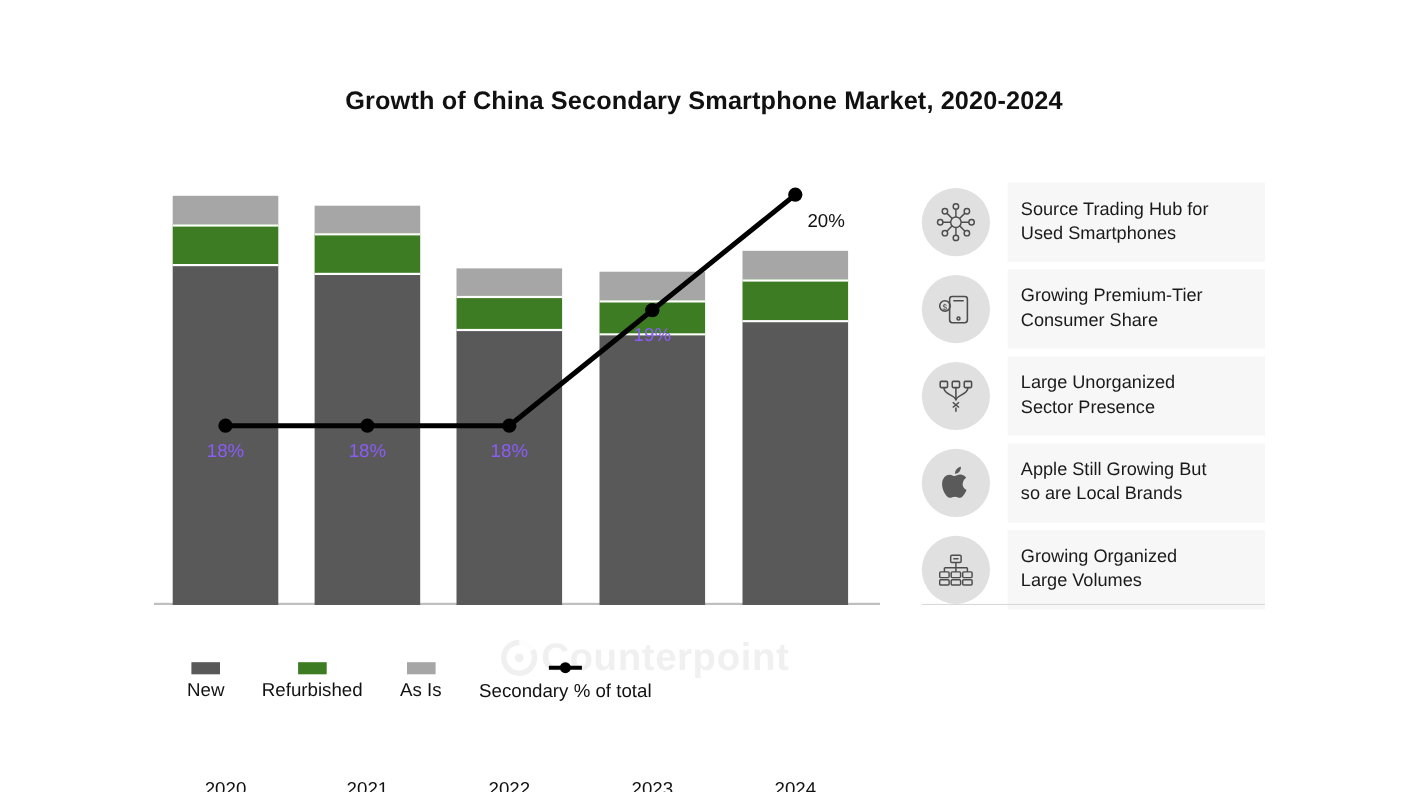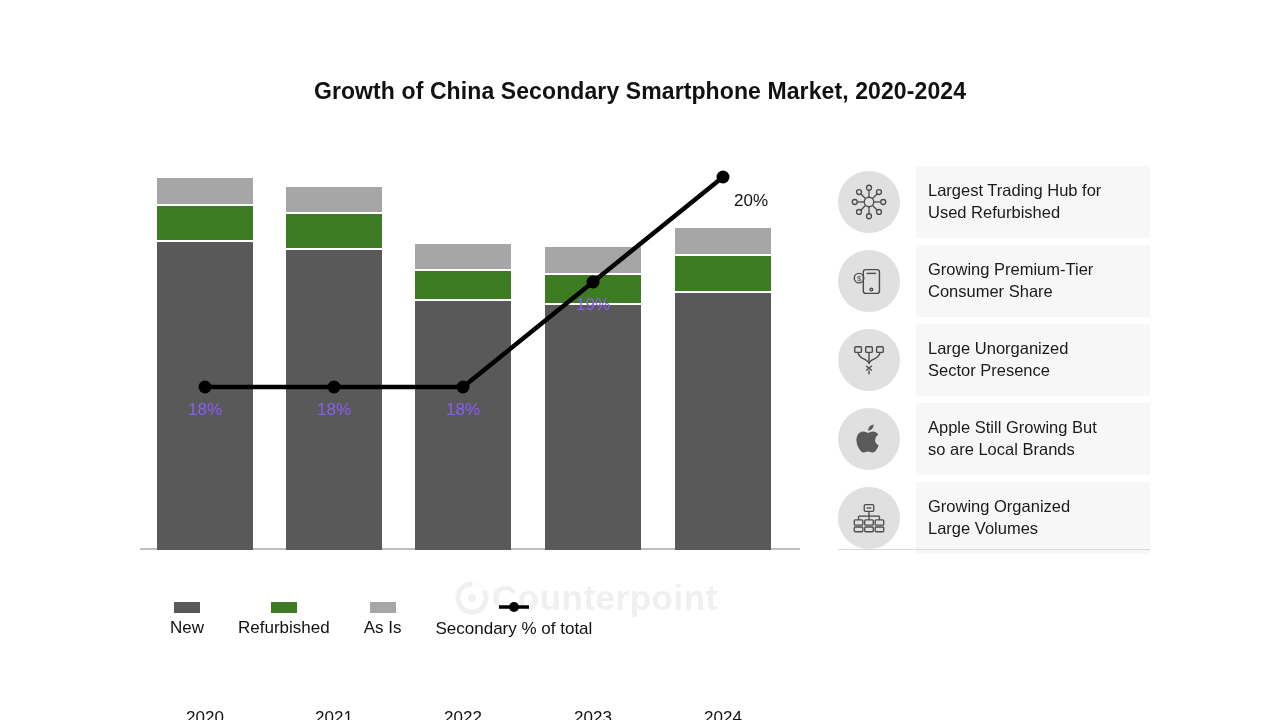--- a/index.html
+++ b/index.html
@@ -314,22 +314,22 @@
               <line x1="25" y1="20" x2="32.4" y2="20"></line>
             <line x1="16.5" y1="16.5" x2="11.3" y2="11.3"></line>
               <line x1="23.5" y1="16.5" x2="28.7" y2="11.3"></line>
             <line x1="16.5" y1="23.5" x2="11.3" y2="28.7"></line>
               <line x1="23.5" y1="23.5" x2="28.7" y2="28.7"></line>
           </g>
         </svg>
       </div>
       <div class="panel-text-wrap">
         <div class="panel-text">
-          <div>Largest Trading Hub for</div>
-          <div>Used Refurbished</div>
+          <div>Source Trading Hub for</div>
+          <div>Used Smartphones</div>
         </div>
       </div>
     </div>
 
     <div class="panel-item">
       <div class="panel-icon">
         <svg width="38" height="38" viewBox="0 0 40 40">
           <g fill="none" stroke="#4d4d4d" stroke-width="1.5">
             <rect x="14" y="8" width="17" height="25" rx="2.5"></rect>
             <line x1="17.5" y1="12" x2="27.5" y2="12"></line>

